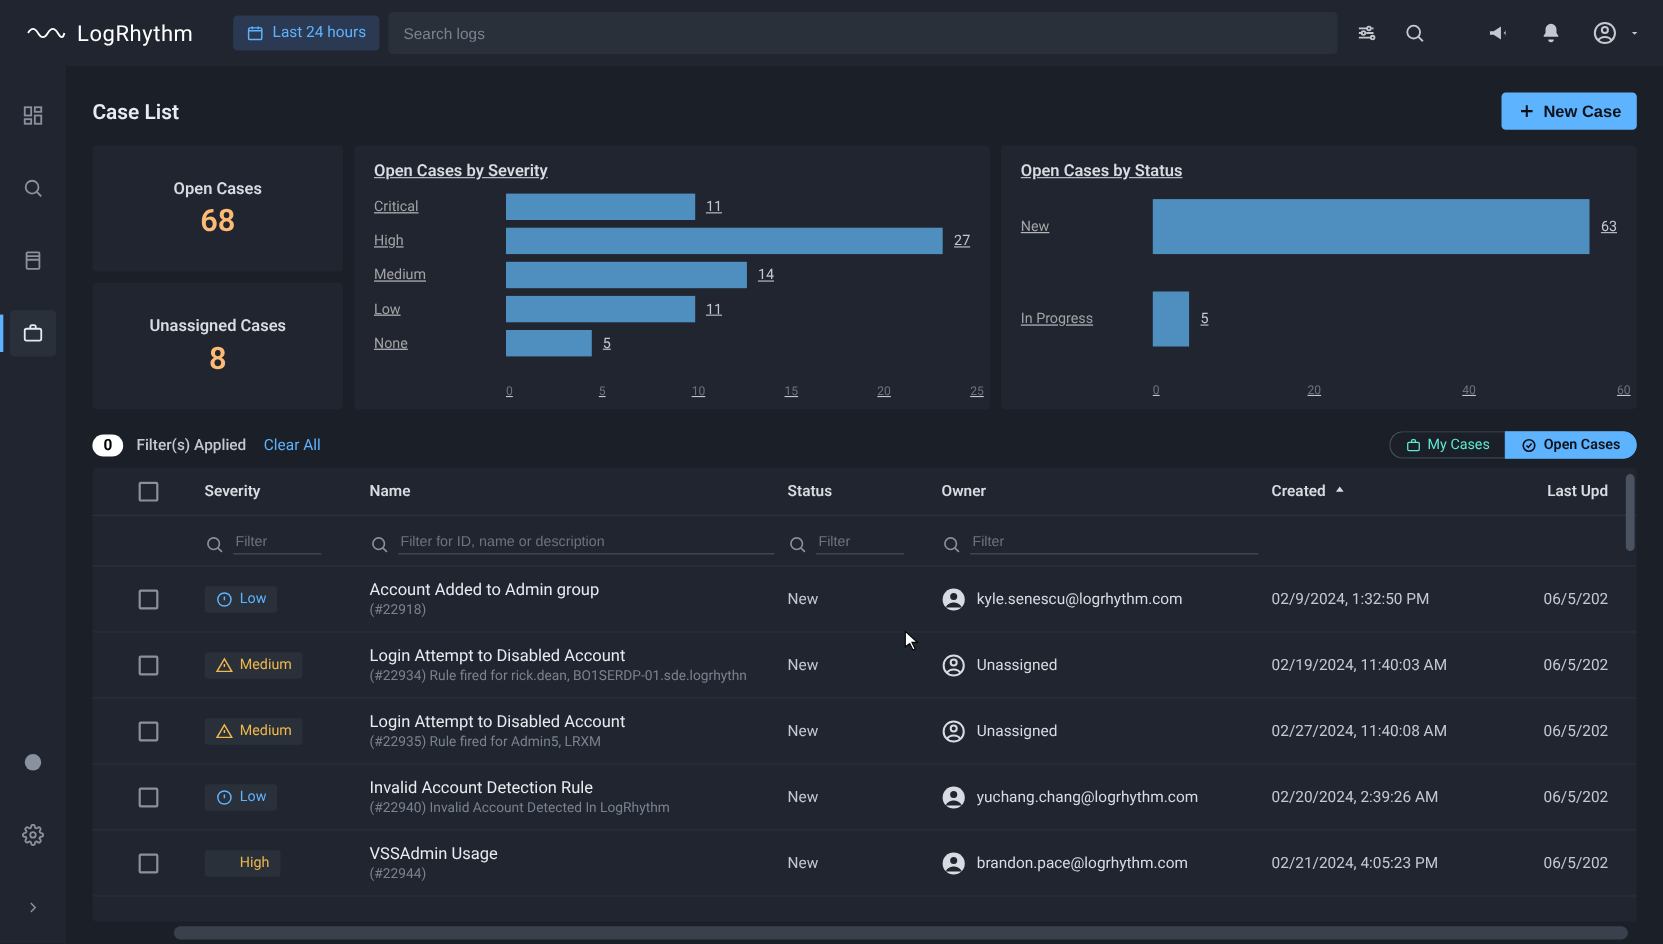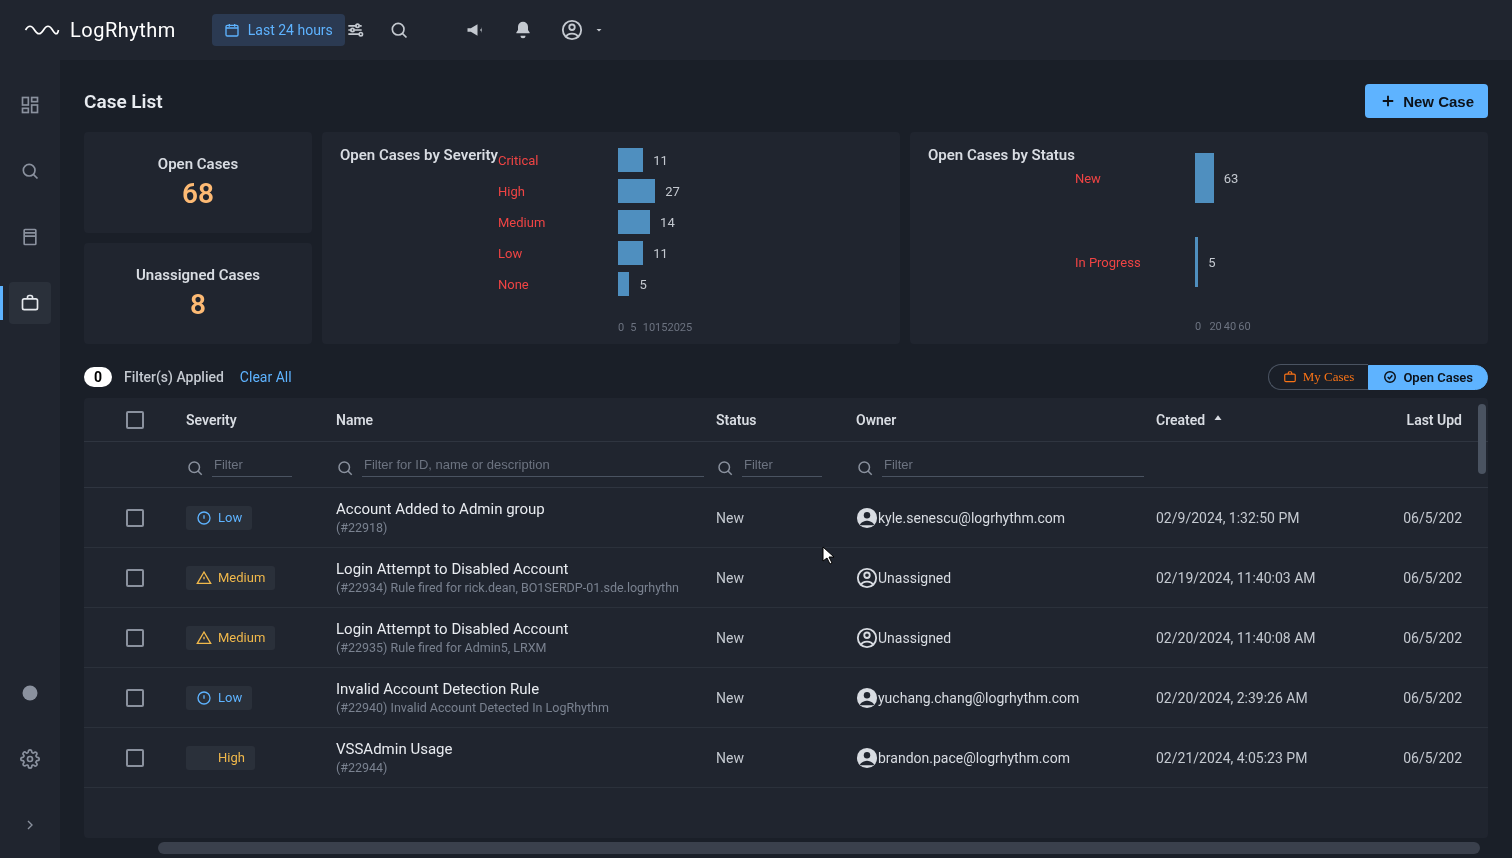--- a/index.html
+++ b/index.html
@@ -94,45 +94,45 @@
   .summary-row { display:flex; gap:10px; margin-bottom:20px; flex-shrink:0; }
   .stat-col { display:flex; flex-direction:column; gap:10px; width:228px; }
   .stat-card {
     background:#20252f; border-radius:4px; flex:1;
     display:flex; flex-direction:column; align-items:center; justify-content:center;
   }
   .stat-card-title { font-size:15px; font-weight:600; color:#d8dce2; }
   .stat-card-value { font-size:28px; font-weight:600; color:#fdba74; margin-top:4px; }
   .chart-card {
     background:#20252f; border-radius:4px; flex:1; padding:14px 18px 10px 18px;
-    display:flex; flex-direction:row;
+    display:flex; flex-direction:column;text-decoration:underline;
   }
   .chart-title { font-size:15px; font-weight:600; color:#d8dce2; margin-bottom:10px; }
   .hbar-chart { position:relative; }
   .hbar-row { display:flex; align-items:center; height:28px; margin-bottom:3px; }
-  .hbar-lbl { width:120px; font-size:13px; color:#ef4444; }
+  .hbar-lbl { width:120px; font-size:13px; color:#a3a3a3; }
   .hbar-track { flex:1; position:relative; height:24px; display:flex; align-items:center; }
   .hbar-bar { height:24px; background:#4f8fbf; }
   .hbar-val { margin-left:10px; font-size:13px; color:#c4c9d0; }
   .hbar-axis { display:flex; margin-left:120px; color:#6c7380; font-size:11px; padding-top:6px; }
   .hbar-axis span { flex: none; text-align:left; }
   
   .filter-bar {
     display:flex; align-items:center; justify-content:space-between; margin-bottom:8px;
   }
   .filter-left { display:flex; align-items:center; gap:12px; }
   .filter-count-badge { background:#fff; color:#000; font-weight:700; border-radius:14px; padding:2px 10px; }
   .filter-text { color:#c4c9d0; font-weight:500; }
   .clear-all { color:#5eb3ff; cursor:pointer; margin-left:4px; }
   .filter-right { display:flex; align-items:center; gap:0; }
   .toggle-chip {
     border:1px solid #4a5361; border-radius:16px; padding:4px 14px;
     display:flex; align-items:center; gap:6px; font-size:13px; cursor:pointer;
   }
-  .toggle-chip.left { border-top-right-radius:0; border-bottom-right-radius:0; border-right:none; color:#f97316;font-family:Liberation Serif, serif;}
+  .toggle-chip.left { border-top-right-radius:0; border-bottom-right-radius:0; border-right:none; color:#5eead4;}
   .toggle-chip.right { border-top-left-radius:0; border-bottom-left-radius:0; background:#5eb3ff; color:#0c1118; border-color:#5eb3ff; font-weight:600;}
   
   .table-card {
     background:#20252f; border-radius:4px; flex:1; overflow:hidden; display:flex; flex-direction:column;
     position:relative;
   }
   .thead, .tfilter, .trow {
     display:grid;
     grid-template-columns: 90px 150px 380px 140px 300px 210px 120px;
     align-items:center;
@@ -153,21 +153,21 @@
     background:#2a303a; border-radius:3px; padding:4px 10px;
     color:#c4c9d0; font-size:13px;
   }
   .sev-low { color:#5eb3ff; }
   .sev-low svg { stroke:#5eb3ff; }
   .sev-medium { color:#f0b84b; }
   .sev-medium svg { stroke:#f0b84b; fill:none;}
   .sev-high { color:#f0b84b; }
   .case-name { color:#e8ebf0; font-size:15px; }
   .case-sub { color:#7a8290; font-size:12.5px; margin-top:2px; }
-  .owner { display:flex; align-items:center; color:#d8dce2; }
+  .owner { display:flex; align-items:center; gap:10px; color:#d8dce2; }
   .avatar-ico { width:22px; height:22px; }
   .hscrollbar { height:12px; margin:4px 8px 4px 74px; background:#3a404c; border-radius:6px; }
   .cursor { position:absolute; }
   .vscroll-ind { position:absolute; right:2px; top:6px; width:8px; height:70px; background:#4a5361; border-radius:4px; }
   svg { flex-shrink:0; }
 </style>
 </head>
 <body>
 
 <div class="topbar">
@@ -179,20 +179,21 @@
   </div>
 
   <div class="timerange-chip">
     <svg width="16" height="16" viewBox="0 0 24 24" fill="none" stroke="#5eb3ff" stroke-width="2">
       <rect x="3" y="5" width="18" height="16" rx="2"></rect>
         <path d="M3 9h18M8 3v4M16 3v4"></path>
     </svg>
     <span>Last 24 hours</span>
   </div>
 
+  <input class="search-input" placeholder="Search logs" style="">
 
   <span class="icon-btn">
     <svg width="20" height="20" viewBox="0 0 24 24" fill="none" stroke="currentColor" stroke-width="2">
       <path d="M4 7h10M18 7h2M4 12h4M12 12h8M4 17h14M20 17h0"></path>
       <circle cx="15" cy="7" r="2"></circle>
         <circle cx="9" cy="12" r="2"></circle>
         <circle cx="19" cy="17" r="2"></circle>
     </svg>
   </span>
   <span class="icon-btn" style="margin-left:24px;">
@@ -522,21 +523,21 @@
     </div>
     <div>New</div>
     <div class="owner">
               <svg class="avatar-ico" viewBox="0 0 24 24" fill="none" stroke="#d8dce2" stroke-width="2">
                 <circle cx="12" cy="12" r="10"></circle>
                 <circle cx="12" cy="9" r="3"></circle>
                 <path d="M5 20c1.5-3 5-4 7-4s5.5 1 7 4"></path>
               </svg>
               <span>Unassigned</span>
             </div>
-    <div>02/20/2024, 11:40:08 AM</div>
+    <div>02/27/2024, 11:40:08 AM</div>
     <div style="text-align:right;padding-right:12px;">06/5/202</div>
   </div>
           <div class="trow">
     <div class="row-check">
               <span class="chk"></span>
             </div>
     <div><span class="sev-pill sev-low">
                 <svg width="16" height="16" viewBox="0 0 24 24" fill="none" stroke-width="2">
                   <circle cx="12" cy="12" r="9"></circle>
                   <path d="M12 8v5M12 16h.01"></path>

